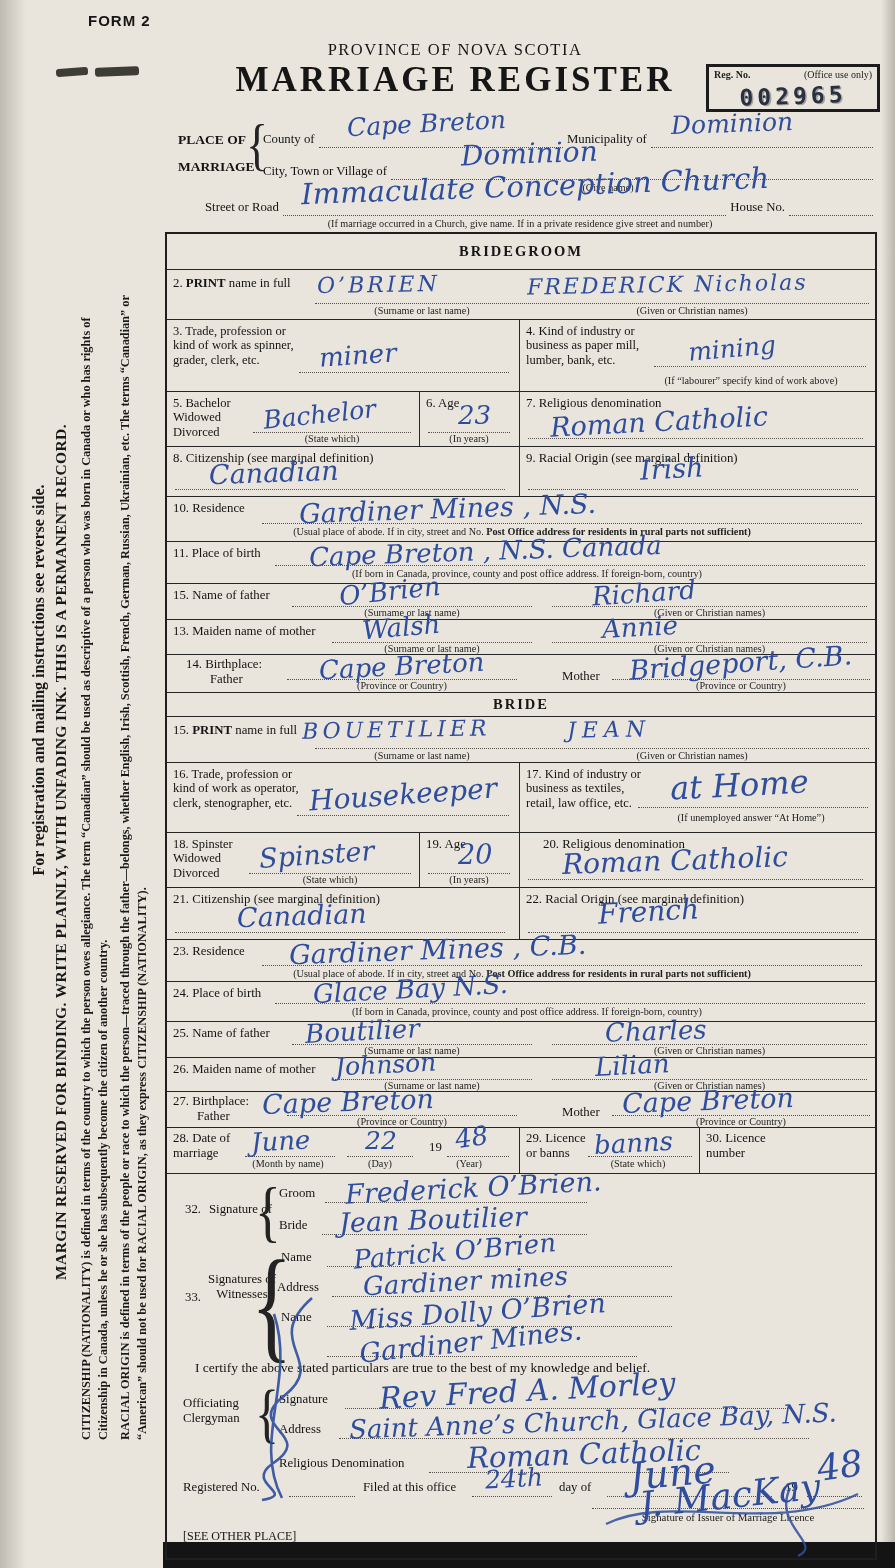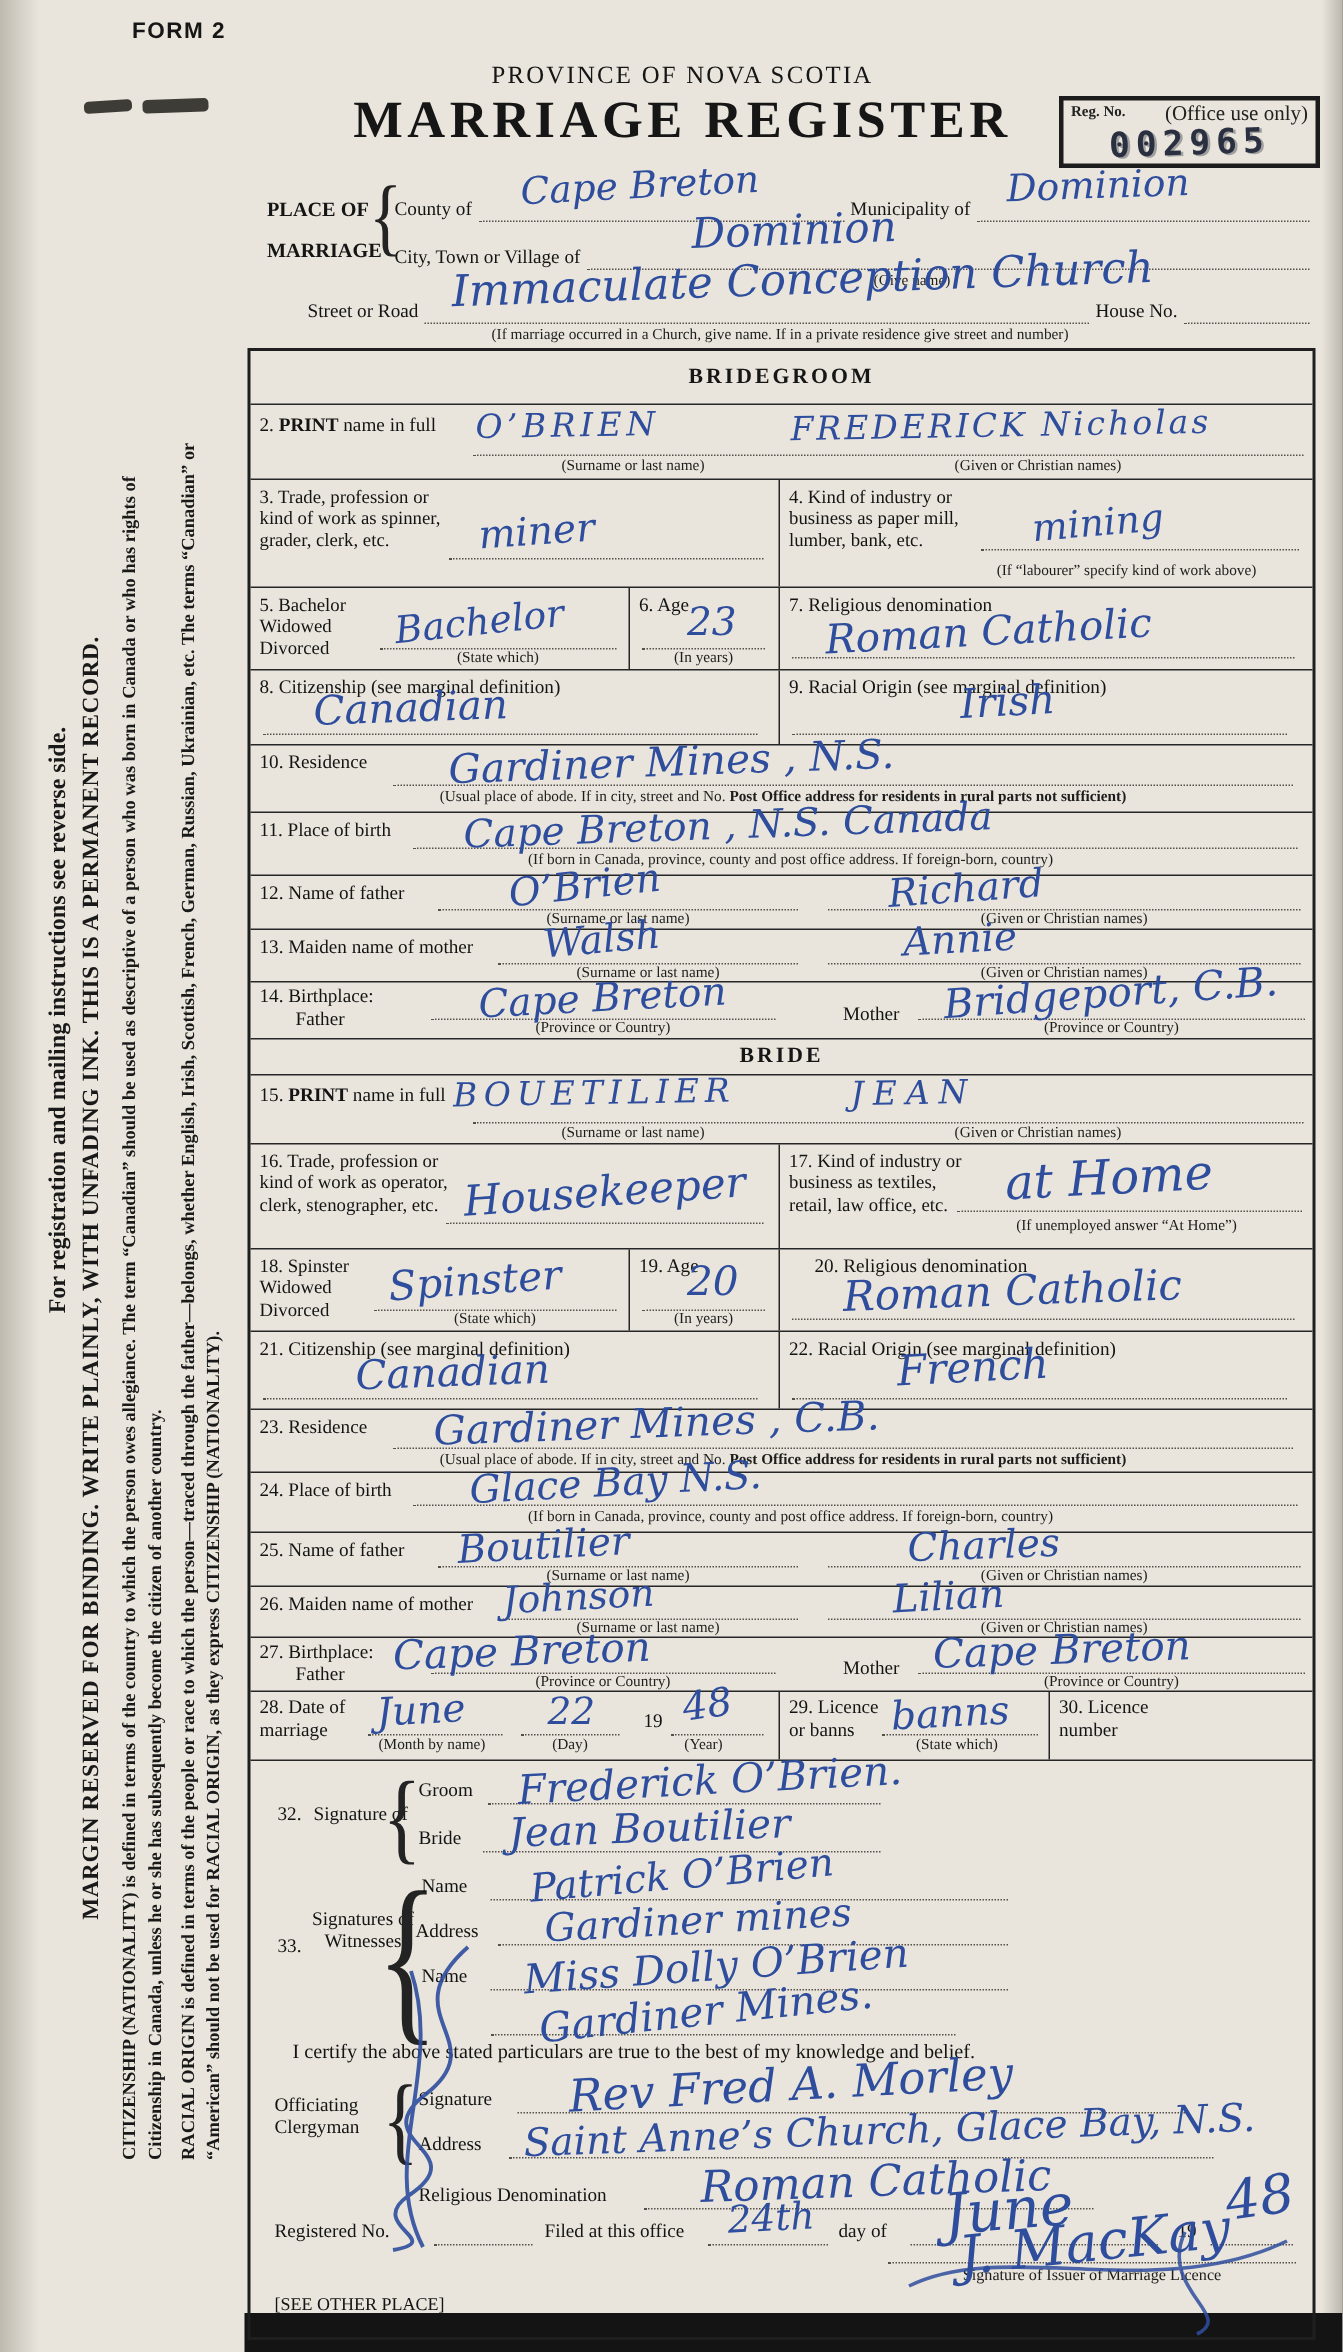--- a/index.html
+++ b/index.html
@@ -56,21 +56,21 @@
   <div class="vt" style="left:117px;top:1440px;width:1145px;font-size:12.3px;line-height:1.42">RACIAL ORIGIN is defined in terms of the people or race to which the person—traced through the father—belongs, whether English, Irish, Scottish, French, German, Russian, Ukrainian, etc.  The terms “Canadian” or “American” should not be used for RACIAL ORIGIN, as they express CITIZENSHIP (NATIONALITY).</div>
 
   <div class="abs" style="left:88px;top:12px;font-family:'Liberation Sans',sans-serif;font-weight:bold;font-size:15px;letter-spacing:1px">FORM 2</div>
   <div class="abs smudge" style="left:56px;top:62px"><i></i><i></i></div>
   <div class="abs" style="left:165px;top:60px;width:580px;text-align:center;font-weight:bold;font-size:35px;letter-spacing:3px">MARRIAGE REGISTER</div>
   <div class="abs" style="left:165px;top:40px;width:580px;text-align:center;font-size:16.5px;letter-spacing:1.5px">PROVINCE OF NOVA SCOTIA</div>
 
   <div class="abs regbox" style="left:706px;top:64px;width:174px;height:48px">
     <div class="regtop">
       <span class="sm b" style="font-size:10px">Reg. No.</span>
-      <span class="sm" style="font-size:14px">(Office use only)</span>
+      <span class="sm" style="font-size:10px">(Office use only)</span>
     </div>
     <div class="regnum">002965</div>
   </div>
 
   <div class="abs lbl b" style="left:178px;top:126px;line-height:27px;font-size:13.5px">
     <span>PLACE OF</span><br>
     <span>MARRIAGE</span>
   </div>
   <div class="brace" style="left:246px;top:116px;font-size:46px;transform:scaleY(1.25)">{</div>
 
@@ -184,21 +184,21 @@
       <div class="c grow">
         <div class="abs lbl" style="left:6px;top:4px">11. Place of birth</div>
         <span class="dot" style="left:108px;top:23px;width:590px"></span>
         <span class="hw" style="left:142px;top:-4px;font-size:26px;transform:rotate(-2deg)">Cape Breton , N.S. Canada</span>
         <span class="sub" style="left:60px;top:27px;width:600px">(If born in Canada, province, county and post office address.   If foreign-born, country)</span>
       </div>
     </div>
 
     <div class="row" style="height:36px">
       <div class="c grow">
-        <div class="abs lbl" style="left:6px;top:4px">12. Name of father</div>
+        <div class="abs lbl" style="left:6px;top:4px">15. Name of father</div>
         <span class="dot" style="left:125px;top:22px;width:240px"></span>
         <span class="hw" style="left:172px;top:-6px;font-size:26px;transform:rotate(-6deg)">O’Brien</span>
         <span class="sub" style="left:125px;top:24px;width:240px">(Surname or last name)</span>
         <span class="dot" style="left:385px;top:22px;width:315px"></span>
         <span class="hw" style="left:425px;top:-4px;font-size:26px;transform:rotate(-4deg)">Richard</span>
         <span class="sub" style="left:385px;top:24px;width:315px">(Given or Christian names)</span>
       </div>
     </div>
 
     <div class="row" style="height:35px">
@@ -208,21 +208,21 @@
         <span class="hw" style="left:195px;top:-6px;font-size:26px;transform:rotate(-5deg)">Walsh</span>
         <span class="sub" style="left:165px;top:24px;width:200px">(Surname or last name)</span>
         <span class="dot" style="left:385px;top:22px;width:315px"></span>
         <span class="hw" style="left:435px;top:-6px;font-size:26px;transform:rotate(-3deg)">Annie</span>
         <span class="sub" style="left:385px;top:24px;width:315px">(Given or Christian names)</span>
       </div>
     </div>
 
     <div class="row" style="height:38px">
       <div class="c grow">
-        <div class="abs lbl" style="left:6px;top:2px">
+        <div class="abs lbl" style="left:19px;top:2px">
           <span>14. Birthplace:</span><br>
           <span style="margin-left:24px">Father</span>
         </div>
         <span class="dot" style="left:120px;top:24px;width:230px"></span>
         <span class="hw" style="left:152px;top:-2px;font-size:26px;transform:rotate(-3deg)">Cape Breton</span>
         <span class="sub" style="left:120px;top:26px;width:230px">(Province or Country)</span>
         <span class="abs lbl" style="left:395px;top:14px">Mother</span>
         <span class="dot" style="left:445px;top:24px;width:258px"></span>
         <span class="hw" style="left:462px;top:-6px;font-size:27px;transform:rotate(-4deg)">Bridgeport, C.B.</span>
         <span class="sub" style="left:445px;top:26px;width:258px">(Province or Country)</span>

